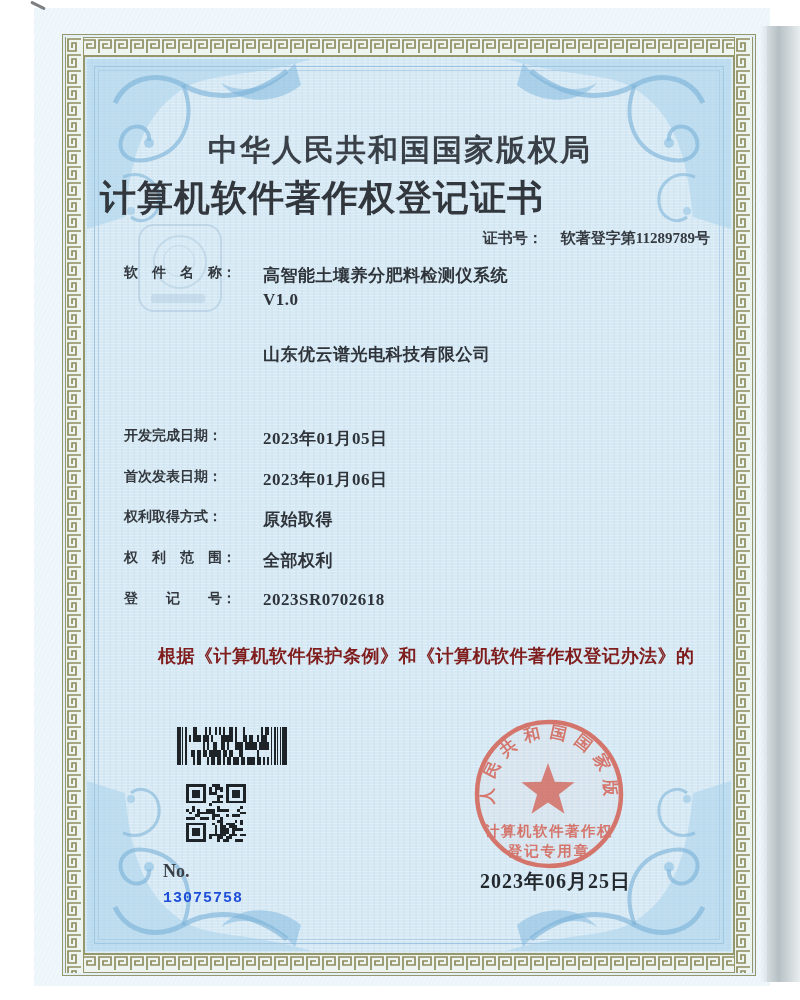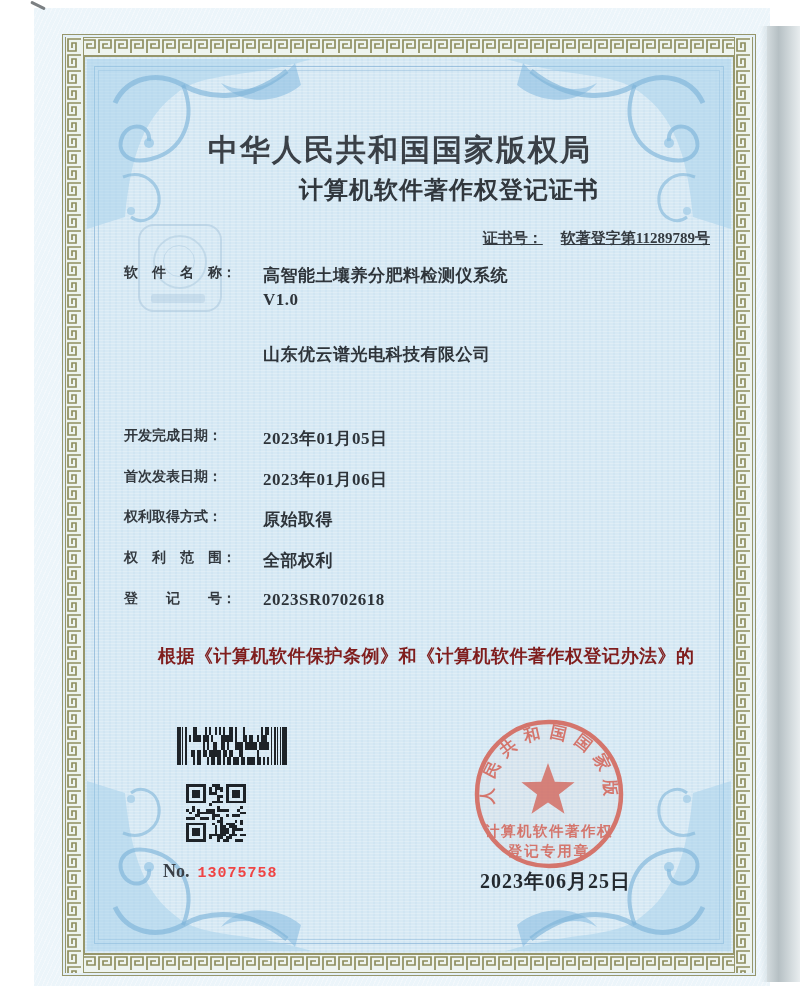--- a/index.html
+++ b/index.html
@@ -29,32 +29,32 @@
   .corner{position:absolute;width:230px;height:170px;opacity:.85;}
   .corner.tl{left:2px;top:2px;}
   .corner.tr{right:2px;top:2px;transform:scaleX(-1);}
   .corner.bl{left:2px;bottom:2px;transform:scaleY(-1);}
   .corner.br{right:2px;bottom:2px;transform:scale(-1,-1);}
 
   
   .content{left:0;top:0;width:800px;height:812px;}
   .authority{left:120px;top:130px;width:560px;text-align:center;font-size:30px;font-weight:bold;
              color:#3a4047;letter-spacing:2px;}
-  .cert-title{left:100px;top:174px;width:610px;text-align:center;font-size:24px;font-weight:bold;
-             color:#31373d;letter-spacing:1px;padding-left:44px;}
+  .cert-title{left:100px;top:174px;width:610px;font-size:36px;font-weight:bold;
+             color:#31373d;letter-spacing:1px;}
   .certno{left:380px;top:229px;width:330px;display:flex;justify-content:flex-end;gap:18px;
-          font-size:15px;font-weight:bold;color:#343a40;text-decoration:underline;}
+          font-size:15px;font-weight:bold;color:#343a40;}
   .row-label{left:124px;width:150px;font-size:14px;font-weight:bold;color:#32383e;white-space:pre;}
   .row-value{left:263px;width:430px;font-size:17px;font-weight:bold;color:#2e343a;letter-spacing:.5px;}
   .stmt{left:124px;width:540px;font-size:18px;font-weight:bold;color:#7f1d1d;letter-spacing:.5px;line-height:40px;}
   .stmt.l1{padding-left:34px;}
-  .serial{left:163px;top:861px;display:flex;gap:8px;align-items:baseline;}
+  .serial{left:163px;top:861px;display:flex;gap:8px;align-items:baseline;flex-direction:column;}
   .serial .prefix{font-size:18px;color:#3a4047;font-weight:bold;}
   .serial .num{font-size:15px;font-family:"Liberation Mono", monospace;font-weight:bold;
-               color:#ef4444;letter-spacing:1px;}
+               color:#1d4ed8;letter-spacing:1px;}
   .issue-date{left:468px;top:868px;width:180px;font-size:20px;font-weight:bold;color:#24292e;letter-spacing:1px;margin-left:12px;}
 
   
   .barcode{left:177px;top:727px;width:110px;height:38px;}
   .qrcode{left:186px;top:784px;width:60px;height:58px;}
   .barcode svg,.qrcode svg{display:block;width:100%;height:100%;}
 
   
   .wm{left:138px;top:224px;width:80px;height:84px;border:2px solid rgba(150,185,210,.45);border-radius:16px;opacity:.85;}
   .wm .c1{position:absolute;left:13px;top:9px;width:50px;height:50px;border:2px solid rgba(150,185,210,.4);border-radius:50%;}

